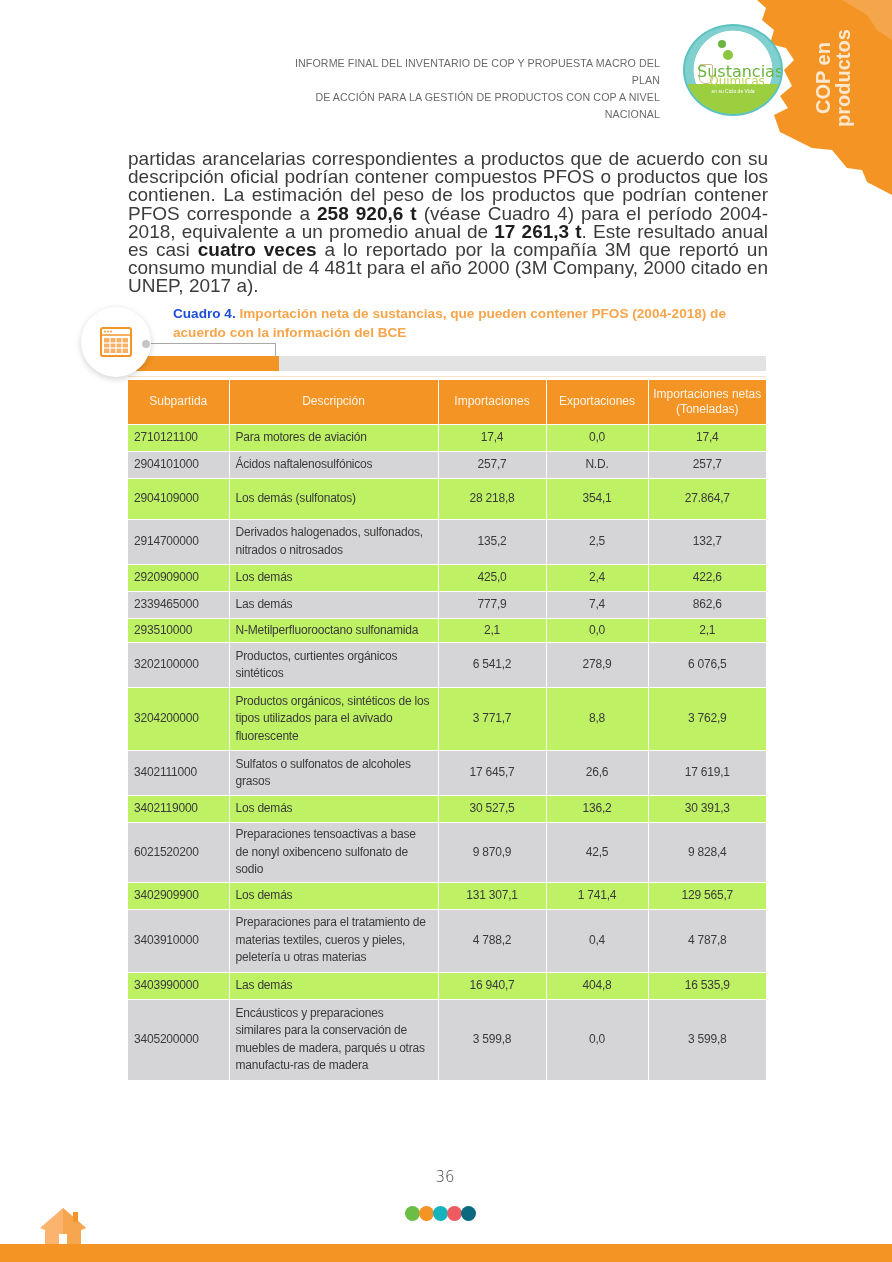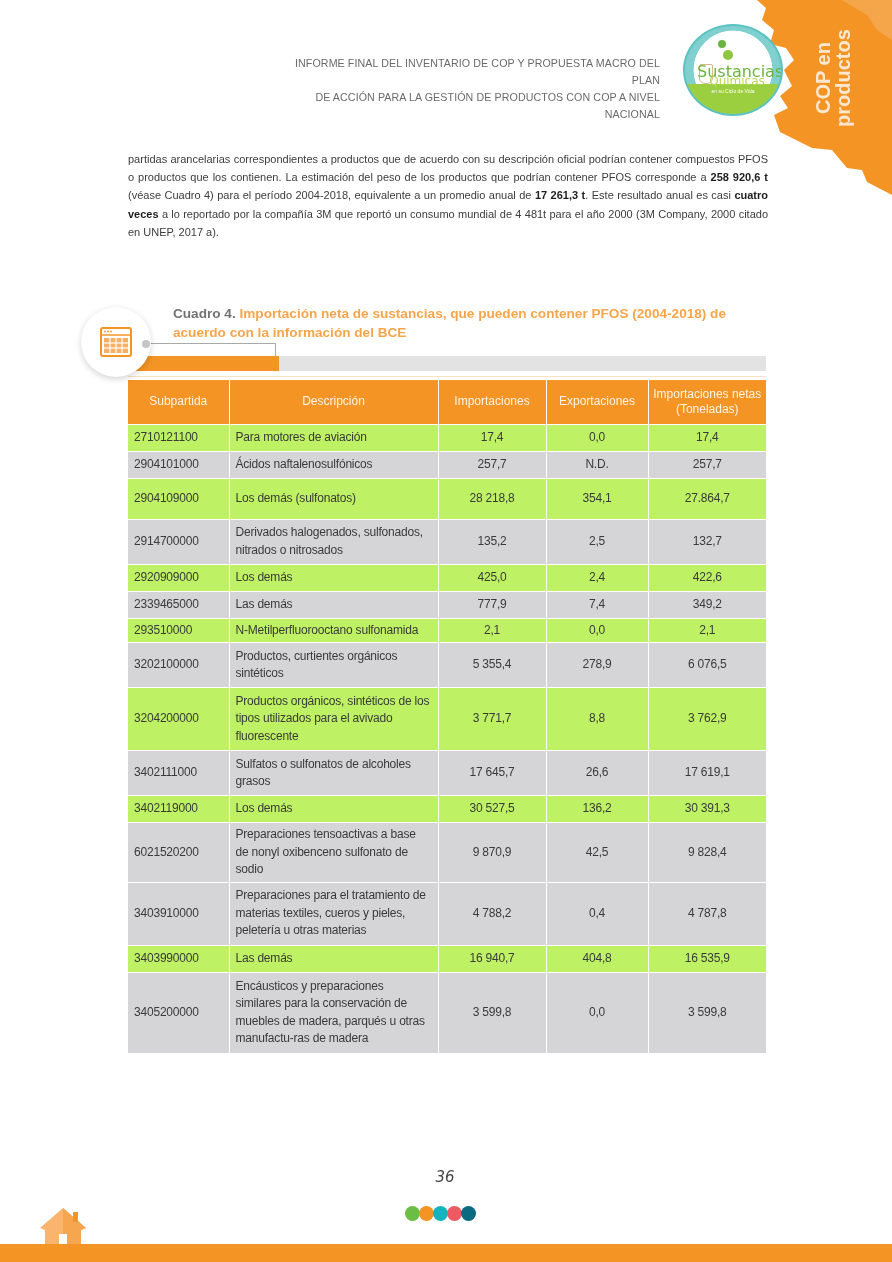--- a/index.html
+++ b/index.html
@@ -32,39 +32,39 @@
   .logo .ground { position: absolute; left: 0; right: 0; bottom: 0; height: 30px; background: #9ccf3f; border-radius: 0 0 50px 50px; }
   .logo .t1 { position: absolute; left: 12px; right: 10px; top: 36px; font-size: 16px; color: #6bb43f; text-align: center; font-family: "DejaVu Sans", sans-serif; }
   .logo .t2 { position: absolute; left: 18px; right: 10px; top: 48px; font-size: 12px; color: #b9d65a; text-align: center; font-family: "DejaVu Sans", sans-serif; }
   .logo .t3 { position: absolute; left: 0; right: 0; top: 62px; font-size: 5px; color: #ffffff; text-align: center; }
   .logo .flask { position: absolute; left: 14px; top: 38px; width: 14px; height: 20px; border: 1px solid #d5b78a; border-radius: 2px 2px 6px 6px; }
   .logo .bub1 { position: absolute; left: 33px; top: 14px; width: 8px; height: 8px; border-radius: 50%; background: #6bb43f; }
   .logo .bub2 { position: absolute; left: 38px; top: 24px; width: 10px; height: 10px; border-radius: 50%; background: #8cc63f; }
 
   .body-text {
     position: absolute; left: 128px; top: 150px; width: 640px;
-    font-size: 11px; line-height: 18.2px; color: #3c3c3c; text-align: justify;
+    font-size: 19px; line-height: 18.2px; color: #3c3c3c; text-align: justify;
     font-family: "Liberation Sans", sans-serif;
   }
   .body-text b { color: #1e1e1e; }
 
   .table-icon-circle {
     position: absolute; left: 81px; top: 307px; width: 70px; height: 70px; border-radius: 50%;
     background: #ffffff; box-shadow: 0 2px 6px rgba(0,0,0,0.18);
     display: flex; align-items: center; justify-content: center; z-index: 3;
   }
   .connector-dot { position: absolute; left: 142px; top: 340px; width: 8px; height: 8px; border-radius: 50%; background: #c5c5c5; z-index: 4; }
   .connector-line-h { position: absolute; left: 149px; top: 343px; width: 127px; height: 1px; background: #a9a9a9; }
   .connector-line-v { position: absolute; left: 275px; top: 343px; width: 1px; height: 14px; background: #a9a9a9; }
 
   .caption {
     position: absolute; left: 173px; top: 304px; width: 595px;
     font-weight: bold; font-size: 13.6px; line-height: 19px; color: #f7a54a;
   }
-  .caption .num { color: #737373; }
+  .caption .num { color: #1d4ed8; }
 
   .bar-gray { position: absolute; left: 128px; top: 356px; width: 638px; height: 15px; background: #e3e3e3; }
   .bar-orange { position: absolute; left: 128px; top: 356px; width: 151px; height: 15px; background: #f39424; }
   .bar-thin { position: absolute; left: 128px; top: 376px; width: 638px; height: 1px; background: #fbe2c2; }
 
   table.data {
     position: absolute; left: 128px; top: 380px; width: 638px;
     border-collapse: collapse; font-size: 12px; color: #3a3a3a;
     font-family: "Liberation Sans", sans-serif;
   }
@@ -79,21 +79,21 @@
   }
   table.data td:last-child { border-right: none; }
   table.data td.num { text-align: center; margin-top: 44px; }
   table.data tr.odd td { background: #bef264; }
   table.data tr.even td { background: #d5d5d7; }
   table.data td.code { width: 101px; }
   table.data td.desc { width: 209px; }
   table.data td.imp { width: 108px; }
   table.data td.exp { width: 102px; }
 
-  .page-number { position: absolute; left: 420px; top: 1168px; width: 50px; text-align: center; font-size: 15px; color: #444; font-family: "DejaVu Sans", sans-serif; font-weight: 200; font-style: italic; }
+  .page-number { position: absolute; left: 420px; top: 1168px; width: 50px; text-align: center; font-size: 15px; color: #444; font-family: "DejaVu Sans", sans-serif; font-weight: 200; }
   .dots { position: absolute; left: 405px; top: 1206px; display: flex; }
   .dots span { width: 15px; height: 15px; border-radius: 50%; margin-right: -1px; display: inline-block; }
 
   .home-icon { position: absolute; left: 38px; top: 1206px; width: 50px; height: 40px; }
   .footer-bar { position: absolute; left: 0; top: 1244px; width: 892px; height: 18px; background: #f39424; }
 </style>
 </head>
 <body>
 
 <div class="header-title">
@@ -189,33 +189,33 @@
       <td class="desc">Los demás</td>
       <td class="num imp">425,0</td>
       <td class="num exp">2,4</td>
       <td class="num">422,6</td>
     </tr>
     <tr class="even" style="height:27px">
       <td class="code">2339465000</td>
       <td class="desc">Las demás</td>
       <td class="num imp">777,9</td>
       <td class="num exp">7,4</td>
-      <td class="num">349,2</td>
+      <td class="num">862,6</td>
     </tr>
     <tr class="odd" style="height:21px">
       <td class="code">293510000</td>
       <td class="desc">N-Metilperfluorooctano sulfonamida</td>
       <td class="num imp">2,1</td>
       <td class="num exp">0,0</td>
       <td class="num">2,1</td>
     </tr>
     <tr class="even" style="height:45px">
       <td class="code">3202100000</td>
       <td class="desc">Productos, curtientes orgánicos sintéticos</td>
-      <td class="num imp">5 355,4</td>
+      <td class="num imp">6 541,2</td>
       <td class="num exp">278,9</td>
       <td class="num">6 076,5</td>
     </tr>
     <tr class="odd" style="height:63px">
       <td class="code">3204200000</td>
       <td class="desc">Productos orgánicos, sintéticos de los tipos utilizados para el avivado fluorescente</td>
       <td class="num imp">3 771,7</td>
       <td class="num exp">8,8</td>
       <td class="num">3 762,9</td>
     </tr>
@@ -232,20 +232,27 @@
       <td class="num imp">30 527,5</td>
       <td class="num exp">136,2</td>
       <td class="num">30 391,3</td>
     </tr>
     <tr class="even" style="height:45px">
       <td class="code">6021520200</td>
       <td class="desc">Preparaciones tensoactivas a base de nonyl oxibenceno sulfonato de sodio</td>
       <td class="num imp">9 870,9</td>
       <td class="num exp">42,5</td>
       <td class="num">9 828,4</td>
+    </tr>
+    <tr class="odd" style="height:27px">
+      <td class="code">3402909900</td>
+      <td class="desc">Los demás</td>
+      <td class="num imp">131 307,1</td>
+      <td class="num exp">1 741,4</td>
+      <td class="num">129 565,7</td>
     </tr>
     <tr class="even" style="height:63px">
       <td class="code">3403910000</td>
       <td class="desc">Preparaciones para el tratamiento de materias textiles, cueros y pieles, peletería u otras materias</td>
       <td class="num imp">4 788,2</td>
       <td class="num exp">0,4</td>
       <td class="num">4 787,8</td>
     </tr>
     <tr class="odd" style="height:27px">
       <td class="code">3403990000</td>

